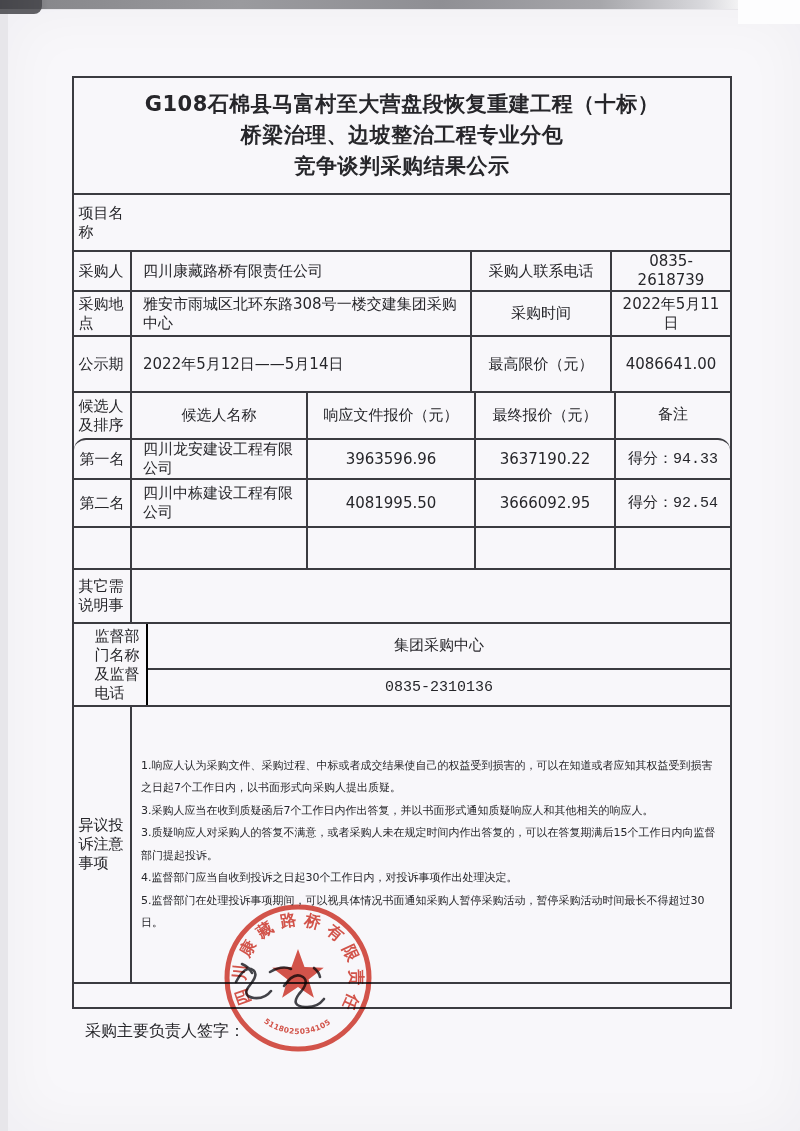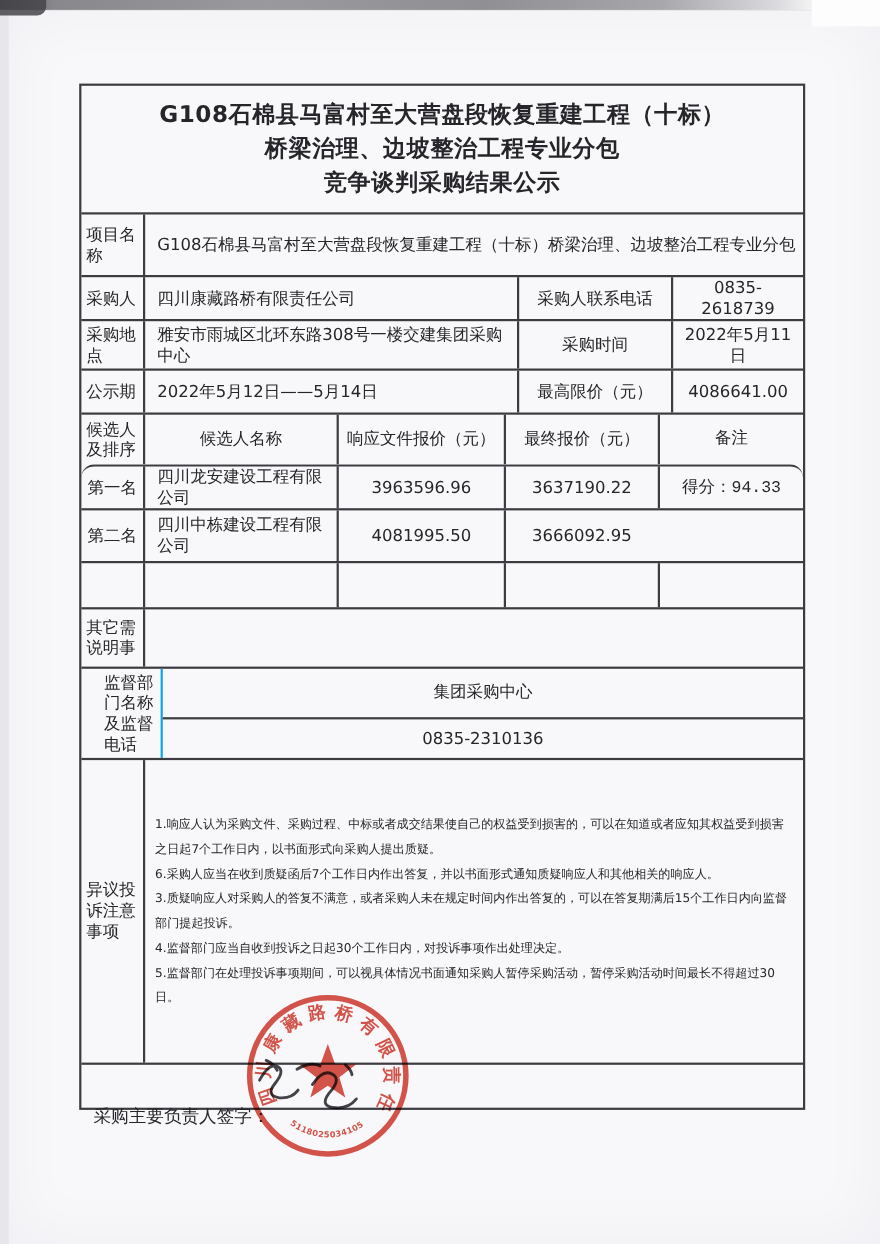--- a/index.html
+++ b/index.html
@@ -29,31 +29,31 @@
   .cell{
     display:flex;align-items:center;justify-content:center;text-align:center;
     font-size:15px;line-height:19px;border-left:2px solid #3b3b40;
     box-sizing:border-box;padding:2px 4px;overflow:hidden;
   }
   .cell.nb{border-left:none;}
   .cell.left{justify-content:flex-start;text-align:left;padding-left:11px;}
   .lbl{width:56px;}
   .lbl span{display:block;width:47px;text-align:left;}
   .w-name{width:176px;}
-  .w-resp{width:152px;}
+  .w-resp{width:168px;}
   .w-final{width:140px;}
   .w-rem{flex:1;font-family:Liberation Mono, monospace;}
   .w-val{width:340px;}
   .w-plbl{width:140px;}
   .w-pval{flex:1;}
   .h-title{height:115px;}
   .h-r1{height:57px;}
   .h-r2{height:40px;}
   .h-r3{height:45px;}
-  .h-r4{height:40px;}
+  .h-r4{height:56px;}
   .h-r5{height:47px;}
   .h-r6{height:40px;border-radius:12px;}
   .h-r7{height:48px;}
   .h-r8{height:42px;}
   .h-r9{height:54px;}
   .h-r10{height:83px;padding-left:16px;}
   .h-r11{height:277px;}
   .h-r12{height:50px;}
   .title-cell{
     flex:1;display:flex;flex-direction:column;align-items:center;justify-content:center;
@@ -90,21 +90,20 @@
       <div>G108石棉县马富村至大营盘段恢复重建工程（十标）</div>
       <div>桥梁治理、边坡整治工程专业分包</div>
       <div>竞争谈判采购结果公示</div>
     </div>
   </div>
 
   <div class="row h-r1">
     <div class="cell nb lbl">
         <span>项目名称</span>
       </div>
-    <div class="cell left" style="flex:1;">G108石棉县马富村至大营盘段恢复重建工程（十标）桥梁治理、边坡整治工程专业分包</div>
   </div>
 
   <div class="row h-r2">
     <div class="cell nb lbl">
         <span>采购人</span>
       </div>
     <div class="cell left w-val">四川康藏路桥有限责任公司</div>
     <div class="cell w-plbl">采购人联系电话</div>
     <div class="cell w-pval">0835-2618739</div>
   </div>
@@ -147,20 +146,21 @@
     <div class="cell w-rem">得分：94.33</div>
   </div>
 
   <div class="row h-r7">
     <div class="cell nb lbl" style="justify-content:center;">
         <span style="text-align:center;">第二名</span>
       </div>
     <div class="cell left w-name">四川中栋建设工程有限公司</div>
     <div class="cell w-resp">4081995.50</div>
     <div class="cell w-final">3666092.95</div>
+    <div class="cell w-rem">得分：92.54</div>
   </div>
 
   <div class="row h-r8">
     <div class="cell nb lbl"></div>
     <div class="cell w-name"></div>
     <div class="cell w-resp"></div>
     <div class="cell w-final"></div>
     <div class="cell w-rem"></div>
   </div>
 
@@ -168,33 +168,33 @@
     <div class="cell nb lbl">
         <span>其它需说明事</span>
       </div>
     <div class="cell left" style="flex:1;"></div>
   </div>
 
   <div class="row h-r10">
     <div class="cell nb lbl">
         <span>监督部门名称及监督电话</span>
       </div>
-    <div class="sup-col" style="border-left:2px solid #0ea5e9;">
+    <div class="sup-col" style="border-left:2px solid #000000;font-family:Liberation Mono, monospace;">
       <div class="sup-sub">集团采购中心</div>
       <div class="sup-sub">0835-2310136</div>
     </div>
   </div>
 
   <div class="row h-r11">
     <div class="cell nb lbl">
         <span>异议投诉注意事项</span>
       </div>
     <div class="notice-cell">
       <p>1.响应人认为采购文件、采购过程、中标或者成交结果使自己的权益受到损害的，可以在知道或者应知其权益受到损害之日起7个工作日内，以书面形式向采购人提出质疑。</p>
-      <p>6.采购人应当在收到质疑函后7个工作日内作出答复，并以书面形式通知质疑响应人和其他相关的响应人。</p>
+      <p>3.采购人应当在收到质疑函后7个工作日内作出答复，并以书面形式通知质疑响应人和其他相关的响应人。</p>
       <p>3.质疑响应人对采购人的答复不满意，或者采购人未在规定时间内作出答复的，可以在答复期满后15个工作日内向监督部门提起投诉。</p>
       <p>4.监督部门应当自收到投诉之日起30个工作日内，对投诉事项作出处理决定。</p>
       <p>5.监督部门在处理投诉事项期间，可以视具体情况书面通知采购人暂停采购活动，暂停采购活动时间最长不得超过30日。</p>
     </div>
   </div>
 
   <div class="row h-r12 sig-row">
     <div class="cell nb sig-cell left">采购主要负责人签字：</div>
   </div>
 

